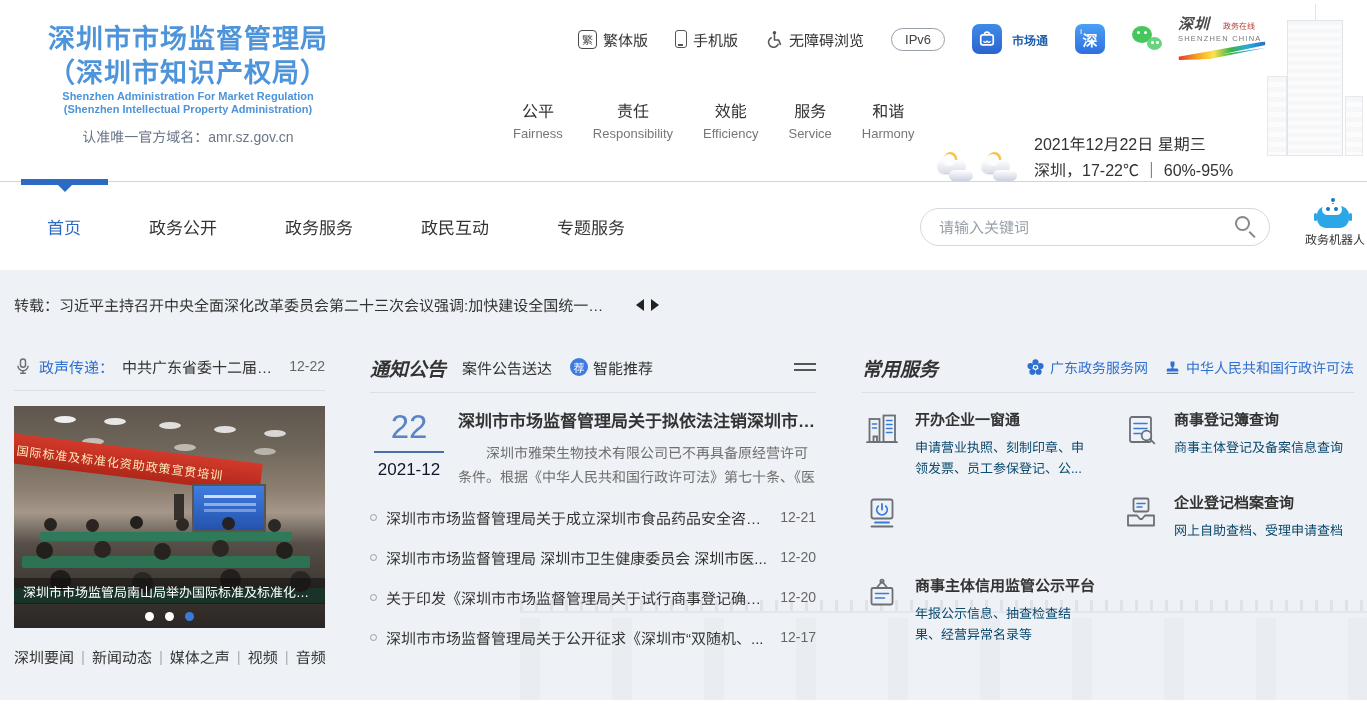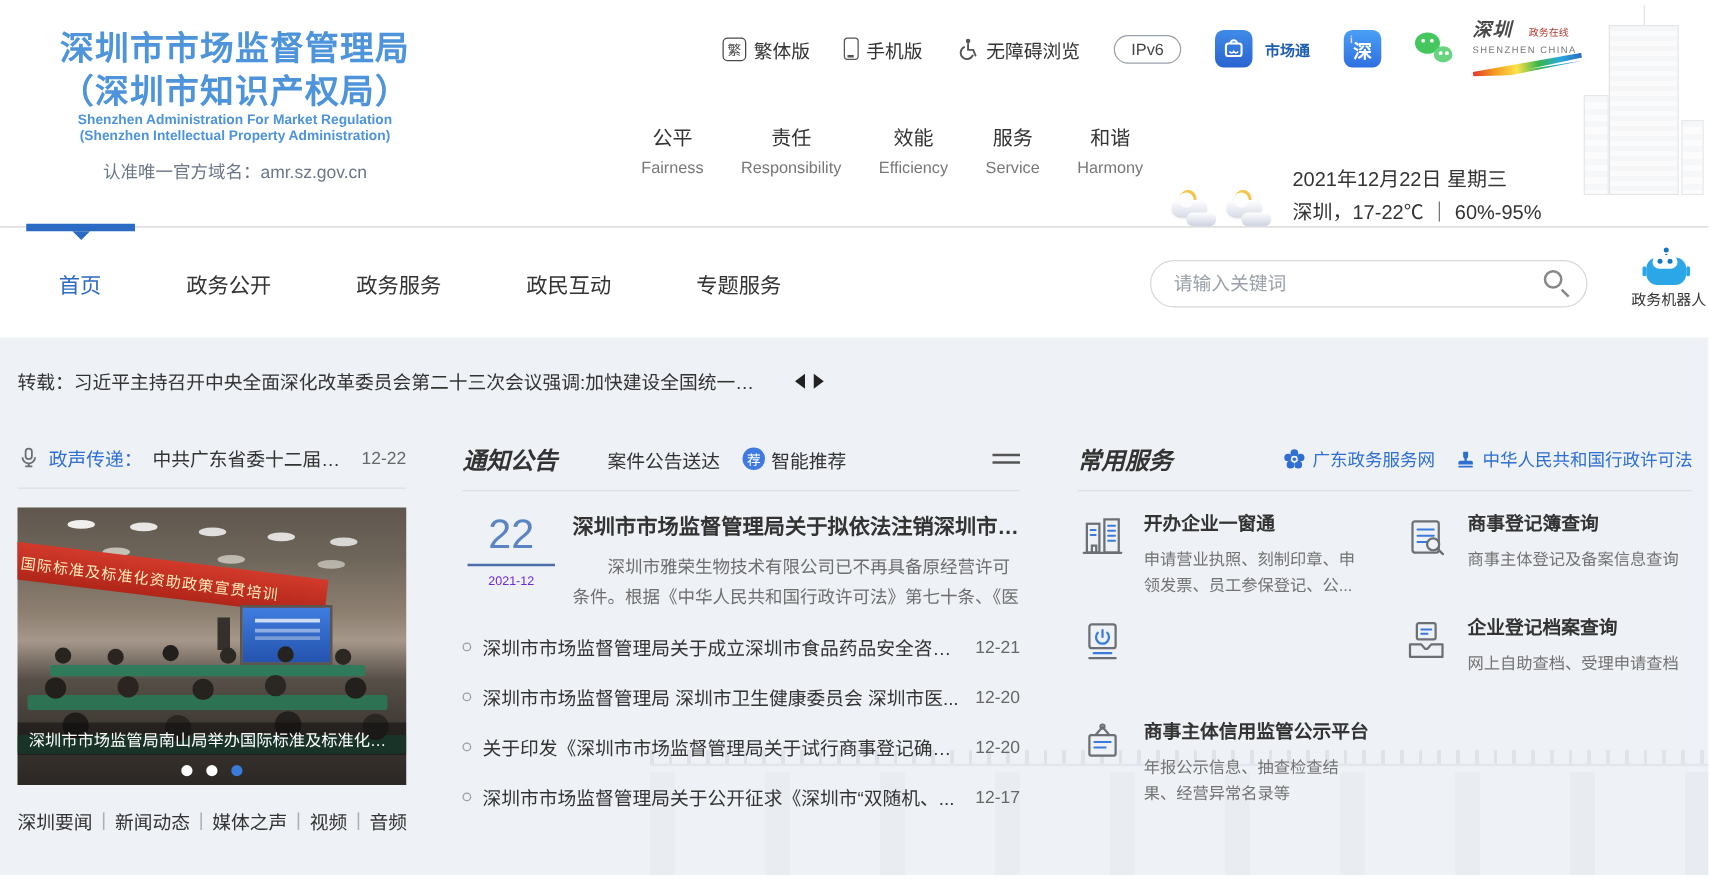--- a/index.html
+++ b/index.html
@@ -137,51 +137,51 @@
   .ph-dots { position:absolute; left:0; right:0; bottom:7px; display:flex; justify-content:center; gap:11px; }
   .dot { width:9px; height:9px; border-radius:50%; background:#fff; cursor:pointer; }
   .dot.active { background:#3a7ad9; }
 
   .news-tabs { display:flex; align-items:center; margin-top:18px; font-size:15px; color:#333; }
   .news-tab { cursor:pointer; white-space:nowrap; }
   .tab-sep { color:#aab0b9; margin:0 7px; }
 
   
   .mid-head { display:flex; align-items:center; height:30px; }
-  .case-link { font-size:15px; color:#333; margin-left:40px; cursor:pointer; }
+  .case-link { font-size:15px; color:#333; margin-left:16px; cursor:pointer; }
   .smart { display:flex; align-items:center; margin-left:18px; cursor:pointer; }
   .smart-badge { width:18px; height:18px; border-radius:50%; background:#3f7ae0; color:#fff; font-size:11px; display:flex; align-items:center; justify-content:center; margin-right:5px; }
   .smart-label { font-size:15px; color:#333; }
   .more-ico { margin-left:auto; width:22px; cursor:pointer; }
   .more-ico i { display:block; height:2px; background:#555; margin:4px 0; }
 
   .featured { display:flex; margin-top:14px; }
   .f-date { width:78px; flex:none; text-align:center; padding-top:2px; }
   .f-day { font-size:33px; color:#5b84c4; line-height:36px; }
   .f-line { width:70px; margin:6px auto 7px; border-top:2px solid #4a6fa8; }
-  .f-month { font-size:10px; color:#6d28d9; }
+  .f-month { font-size:17px; color:#0f172a; }
   .f-body { flex:1; margin-left:10px; min-width:0; }
   .f-title { font-size:17px; font-weight:bold; color:#333; white-space:nowrap; overflow:hidden; text-overflow:ellipsis; cursor:pointer; }
   .f-excerpt { margin-top:9px; font-size:14px; color:#6e6e6e; line-height:24px; text-indent:2em; height:48px; overflow:hidden; }
 
   .notice-list { margin-top:8px; }
   .notice-item { display:flex; align-items:center; height:40px; }
   .bullet { flex:none; width:7px; height:7px; border:1.5px solid #9aa0a8; border-radius:50%; margin-right:9px; }
   .notice-title { flex:1; font-size:15px; color:#333; cursor:pointer; white-space:nowrap; overflow:hidden; text-overflow:ellipsis; }
   .notice-date { font-size:14px; color:#666; margin-left:10px; }
 
   
   .svc-links { margin-left:auto; display:flex; align-items:center; gap:16px; }
   .svc-link { display:flex; align-items:center; gap:5px; font-size:14px; color:#2e6fd0; cursor:pointer; white-space:nowrap; }
   .svc-grid { margin-top:17px; display:grid; grid-template-columns:1fr 1fr; column-gap:26px; }
   .svc-cell { display:flex; min-height:83px; cursor:pointer; }
   .svc-ico { flex:none; width:40px; height:40px; margin-right:13px; }
   .svc-body { flex:1; min-width:0; }
   .svc-title { font-size:15px; font-weight:bold; color:#333; line-height:20px; }
-  .svc-desc { margin-top:7px; font-size:13px; color:#737373; line-height:21px; }
+  .svc-desc { margin-top:7px; font-size:13px; color:#0c4a6e; line-height:21px; }
 
   .footer-strip { width:100%; height:11px; background:#fff; }
 </style>
 </head>
 <body>
 
 <div class="page">
 
   <header class="header">
 

